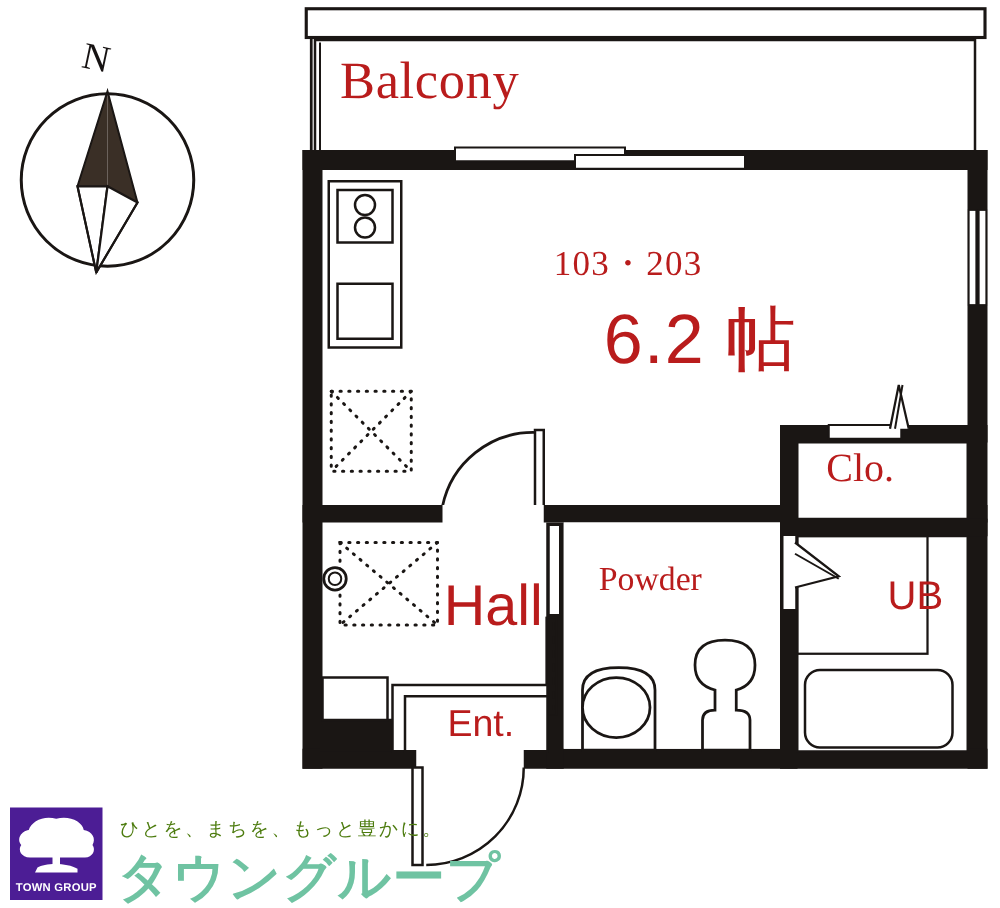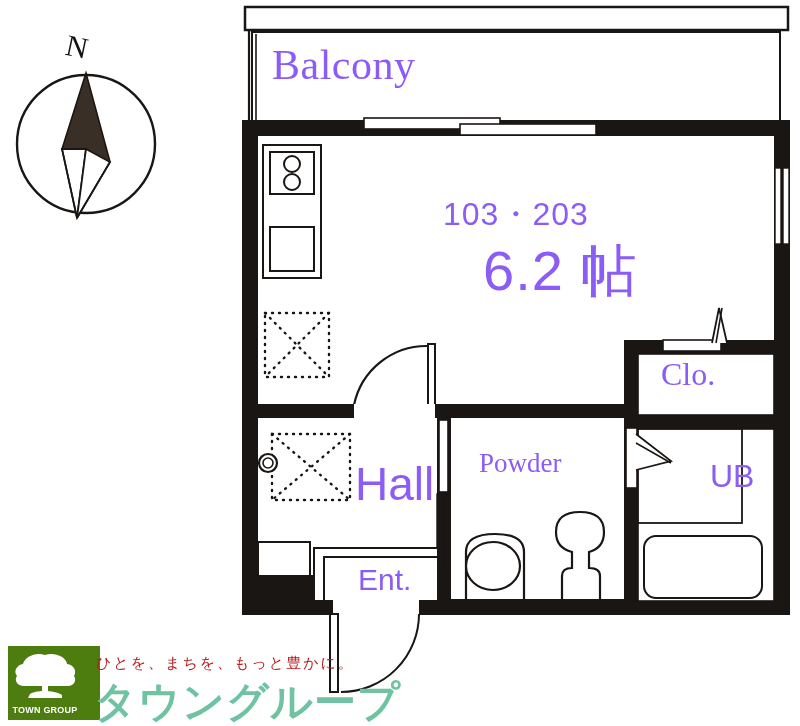--- a/index.html
+++ b/index.html
@@ -6,47 +6,47 @@
   html,body{margin:0;padding:0;background:#ffffff;}
   body{
     width:800px;height:726px;overflow:hidden;position:relative;
     font-family:"Liberation Sans", sans-serif;
     -webkit-font-smoothing:antialiased;
   }
   #stage{position:absolute;left:0;top:0;width:800px;height:726px;}
   svg#plan{position:absolute;left:0;top:0;width:800px;height:726px;display:block;}
 
   
-  .lbl{position:absolute;color:#8b5cf6;white-space:nowrap;line-height:1;}
+  .lbl{position:absolute;color:#b91c1c;white-space:nowrap;line-height:1;}
   .serif{font-family:"Liberation Serif", serif;}
   .sans{font-family:"Liberation Sans", sans-serif;}
 
   #balcony-label{left:272px;top:44px;font-size:42px;letter-spacing:0.5px;}
-  #unit-number{left:443px;top:198px;font-size:32px;letter-spacing:1px;}
+  #unit-number{left:443px;top:198px;font-size:28px;letter-spacing:1px;font-family:Liberation Serif, serif;}
   #room-size{left:445px;top:243px;font-size:56px;letter-spacing:1px;margin-left:38px;}
   #clo-label{left:661px;top:358px;font-size:32px;}
   #ub-label{left:662px;top:460px;font-size:32px;margin-left:48px;}
   #hall-label{left:355px;top:461px;font-size:46px;}
   #powder-label{left:479px;top:448px;font-size:27px;text-align:left;line-height:1.12;}
   #ent-label{left:358px;top:565px;font-size:30px;}
 
   
   #compass{position:absolute;left:14px;top:32px;width:150px;height:190px;}
   #compass .n{position:absolute;left:52px;top:-2px;font-size:30px;
     font-family:"Liberation Serif", serif;color:#161212;
     transform:rotate(12deg);}
 
   
   #logo-bar{position:absolute;left:0;top:640px;width:360px;height:86px;}
-  #logo-mark{position:absolute;left:8px;top:6px;width:92px;height:74px;background:#4d7c0f;}
+  #logo-mark{position:absolute;left:8px;top:6px;width:74px;height:74px;background:#4c1d95;}
   #logo-mark .tree{position:absolute;left:0;top:2px;width:74px;height:54px;}
   #logo-mark .mk{position:absolute;left:0;bottom:5px;width:74px;text-align:center;
     font-size:9px;font-weight:bold;color:#ffffff;letter-spacing:0.2px;
     font-family:"Liberation Sans", sans-serif;}
-  #tagline{position:absolute;left:96px;top:14px;font-size:15px;color:#b91c1c;
+  #tagline{position:absolute;left:96px;top:14px;font-size:15px;color:#4d7c0f;
     letter-spacing:2px;font-family:"Liberation Sans", sans-serif;white-space:nowrap;}
   #brand{position:absolute;left:94px;top:34px;font-size:42px;color:#6fc3a2;
     letter-spacing:1px;font-weight:bold;font-family:"Liberation Sans", sans-serif;
     white-space:nowrap;}
 </style>
 </head>
 <body>
 
 <div id="stage">
 

